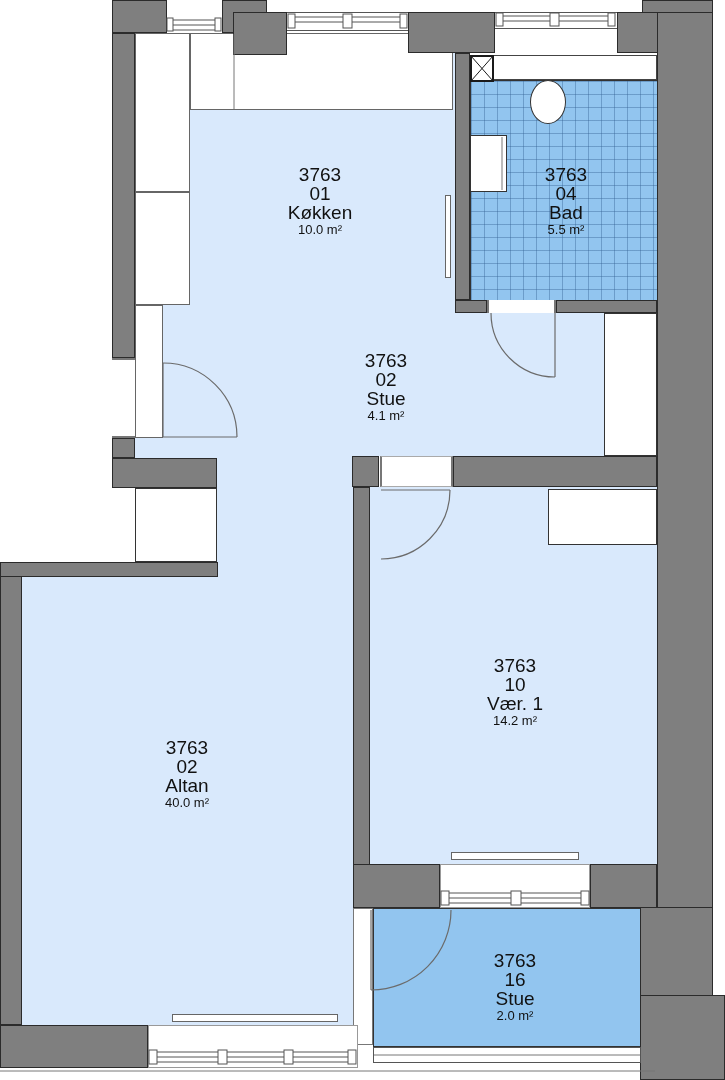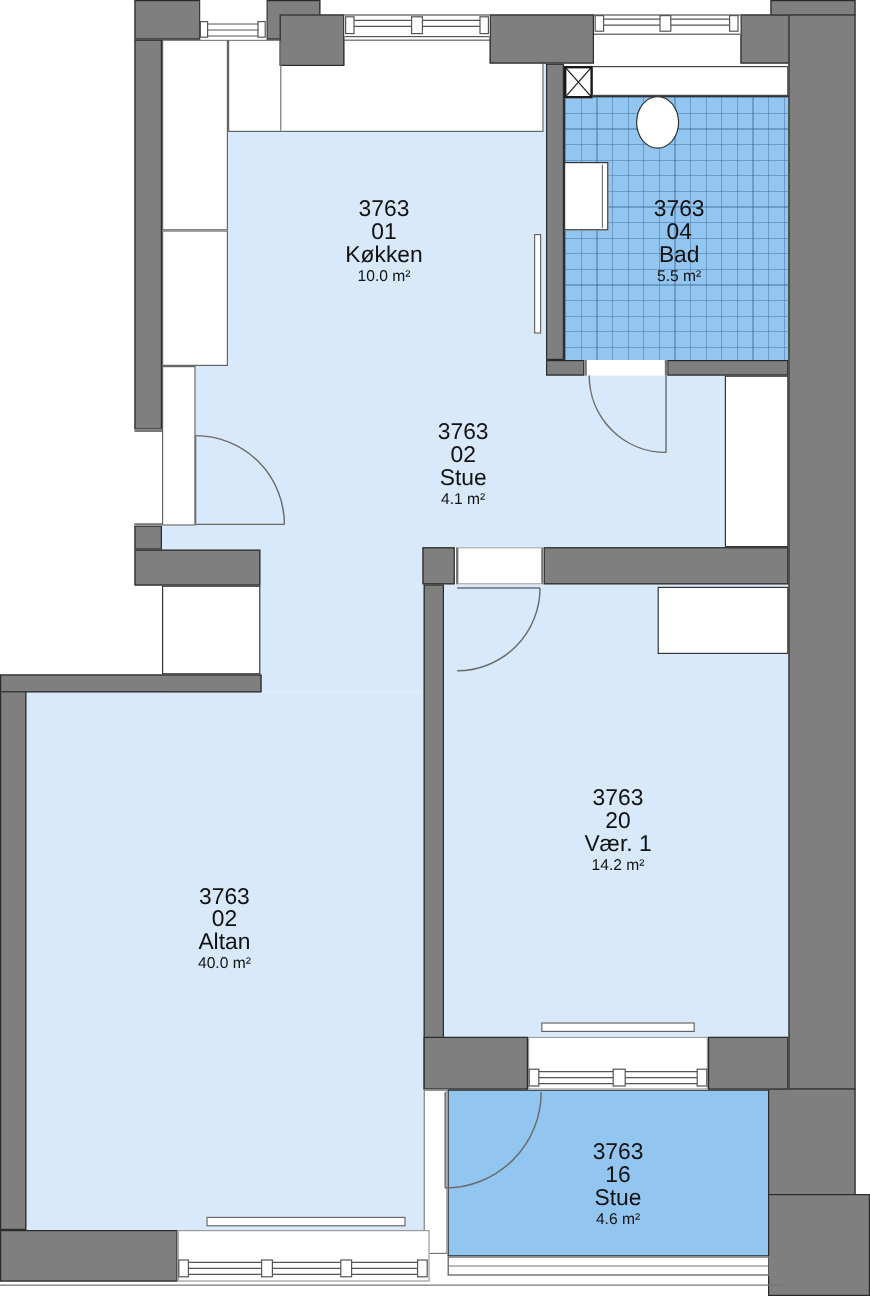--- a/index.html
+++ b/index.html
@@ -190,24 +190,24 @@
     <div class="area">4.1 m²</div>
   </div>
   <div class="room-label z50" style="left:187px;top:738px;">
     <div>3763</div>
     <div>02</div>
     <div>Altan</div>
     <div class="area">40.0 m²</div>
   </div>
   <div class="room-label z50" style="left:515px;top:656px;">
     <div>3763</div>
-    <div>20</div>
+    <div>10</div>
     <div>Vær. 1</div>
     <div class="area">14.2 m²</div>
   </div>
   <div class="room-label z50" style="left:515px;top:951px;">
     <div>3763</div>
     <div>16</div>
     <div>Stue</div>
-    <div class="area">4.6 m²</div>
+    <div class="area">2.0 m²</div>
   </div>
 
 </div>
 
 </body></html>

